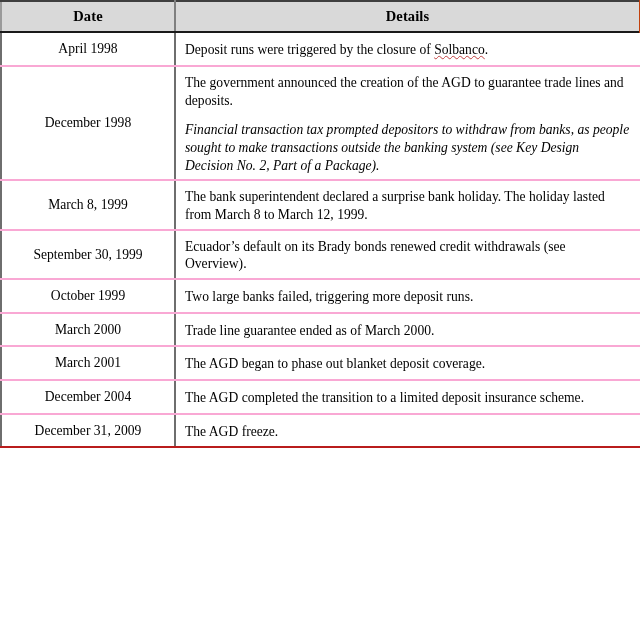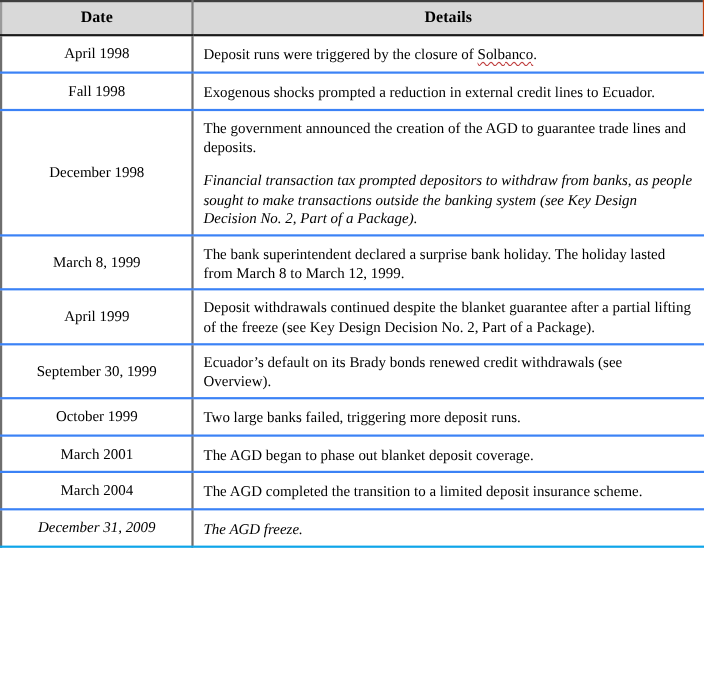--- a/index.html
+++ b/index.html
@@ -47,31 +47,30 @@
     padding: 6px 4px 6px 4px;
     height: 16px;
     vertical-align: middle;
     letter-spacing: 0.1px;
   }
   thead tr.header-row th.th-date   { border-left: 2px solid #9a9a9a; }
   thead tr.header-row th.th-detail { border-right: 4px solid #c2410c; }
 
   
   tbody tr.data-row > td {
-    border-bottom: 2px solid #3b82f6;
+    border-bottom: 2px solid #f9a8d4;
     border-left: 2px solid #6e6e6e;
     border-right: 2px solid #6e6e6e;
     font-size: 13.6px;
     line-height: 1.30;
     vertical-align: middle;
     background: #ffffff;
   }
   tbody tr.data-row:last-child > td {
-    border-bottom: 2px solid #0ea5e9;
-    font-style: italic;
+    border-bottom: 2px solid #b91c1c;
   }
 
   td.cell-date {
     text-align: center;
     padding: 7px 6px 7px 6px;
     border-left: 2px solid #9a9a9a;
     white-space: nowrap;
   }
   td.cell-detail {
     text-align: left;
@@ -112,64 +111,58 @@
       </tr>
     </thead>
     <tbody id="table-body">
         <tr class="data-row">
           <td class="cell-date">April 1998</td>
           <td class="cell-detail">
             <p class="para">Deposit runs were triggered by the closure of <span class="spellcheck">Solbanco</span>.</p>
           </td>
         </tr>
         <tr class="data-row">
-          <td class="cell-date">Fall 1998</td>
-          <td class="cell-detail">
-            <p class="para">Exogenous shocks prompted a reduction in external credit lines to Ecuador.</p>
-          </td>
-        </tr>
-        <tr class="data-row">
           <td class="cell-date">December 1998</td>
           <td class="cell-detail">
             <p class="para">The government announced the creation of the AGD to guarantee trade lines and deposits.</p>
             <p class="para">Financial transaction tax prompted depositors to withdraw from banks, as people sought to make transactions outside the banking system (see Key Design Decision No. 2, Part of a Package).</p>
           </td>
         </tr>
         <tr class="data-row">
           <td class="cell-date">March 8, 1999</td>
           <td class="cell-detail">
             <p class="para">The bank superintendent declared a surprise bank holiday. The holiday lasted from March 8 to March 12, 1999.</p>
-          </td>
-        </tr>
-        <tr class="data-row">
-          <td class="cell-date">April 1999</td>
-          <td class="cell-detail">
-            <p class="para">Deposit withdrawals continued despite the blanket guarantee after a partial lifting of the freeze (see Key Design Decision No. 2, Part of a Package).</p>
           </td>
         </tr>
         <tr class="data-row">
           <td class="cell-date">September 30, 1999</td>
           <td class="cell-detail">
             <p class="para">Ecuador’s default on its Brady bonds renewed credit withdrawals (see Overview).</p>
           </td>
         </tr>
         <tr class="data-row">
           <td class="cell-date">October 1999</td>
           <td class="cell-detail">
             <p class="para">Two large banks failed, triggering more deposit runs.</p>
           </td>
         </tr>
         <tr class="data-row">
+          <td class="cell-date">March 2000</td>
+          <td class="cell-detail">
+            <p class="para">Trade line guarantee ended as of March 2000.</p>
+          </td>
+        </tr>
+        <tr class="data-row">
           <td class="cell-date">March 2001</td>
           <td class="cell-detail">
             <p class="para">The AGD began to phase out blanket deposit coverage.</p>
           </td>
         </tr>
         <tr class="data-row">
-          <td class="cell-date">March 2004</td>
+          <td class="cell-date">December 2004</td>
           <td class="cell-detail">
             <p class="para">The AGD completed the transition to a limited deposit insurance scheme.</p>
           </td>
         </tr>
         <tr class="data-row">
           <td class="cell-date">December 31, 2009</td>
           <td class="cell-detail">
             <p class="para">The AGD freeze.</p>
           </td>
         </tr>

